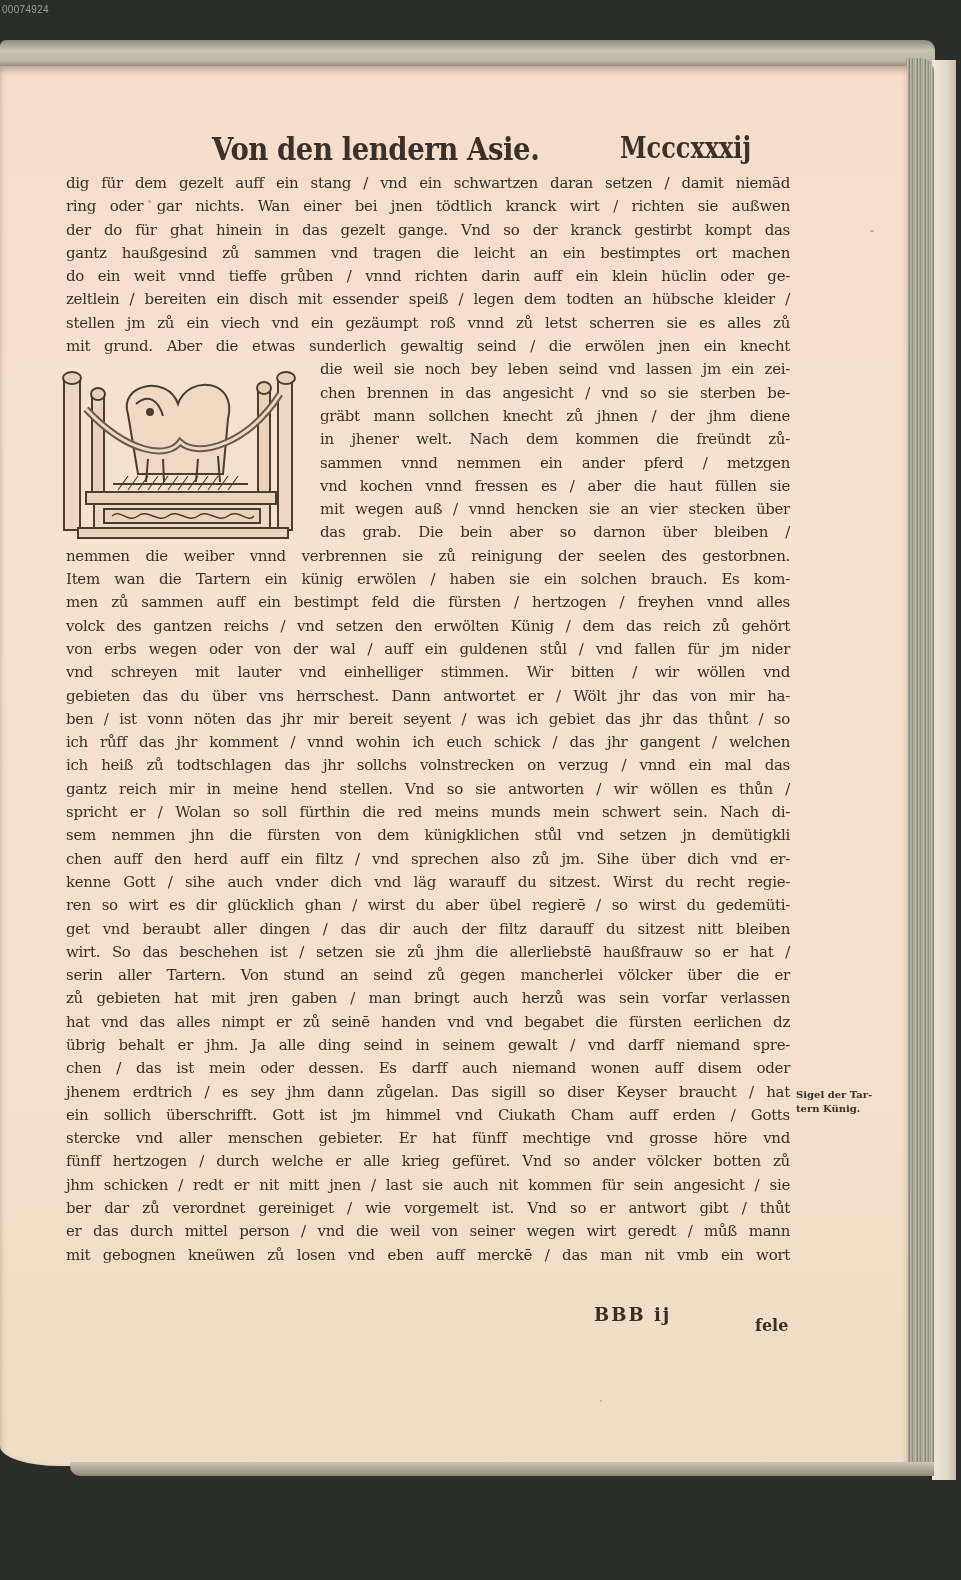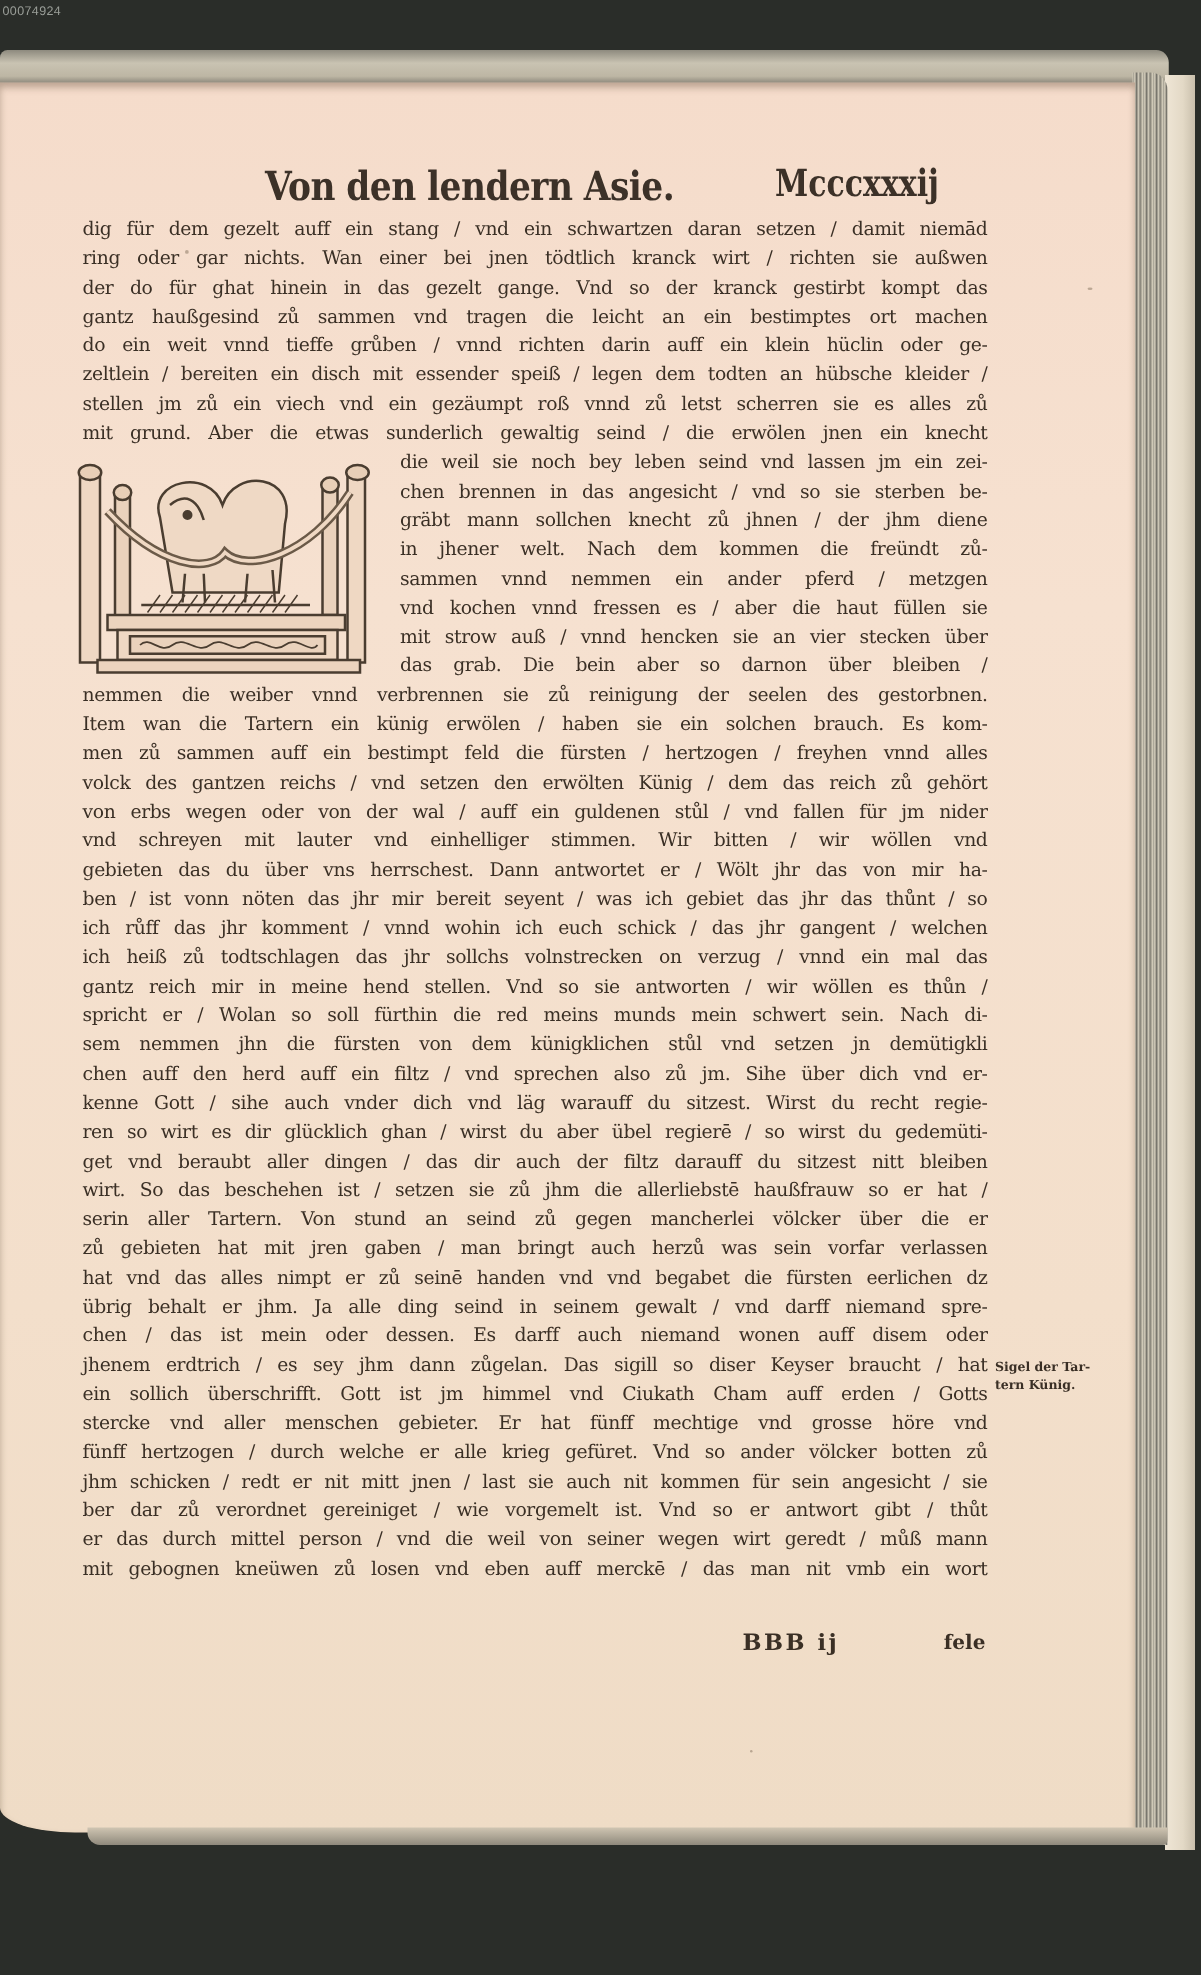--- a/index.html
+++ b/index.html
@@ -80,21 +80,21 @@
 
     .footer {
       position: absolute; left: 0; top: 1304px; width: 908px; height: 28px;
     }
     .signature {
       position: absolute; left: 594px; top: 0;
       font-family: "DejaVu Serif", serif; font-size: 18px; font-weight: bold; color: #3a2f25;
       letter-spacing: 2px;
     }
     .catchword {
-      position: absolute; left: 755px; top: 0;
+      position: absolute; left: 755px; top: 12px;
       font-family: "DejaVu Serif", serif; font-size: 16px; font-weight: bold; color: #3a2f25;
     }
 
     .blemish { position: absolute; background: #8c7a66; border-radius: 50%; opacity: 0.55; }
   </style>
 </head>
 <body>
 
 <div class="scan-id">00074924</div>
 
@@ -121,21 +121,21 @@
     <div class="line" style="display: block; width: 724px;">stellen jm zů ein viech vnd ein gezäumpt roß vnnd zů letst scherren sie es alles zů</div>
     <div class="line" style="display: block; width: 724px;">mit grund. Aber die etwas sunderlich gewaltig seind / die erwölen jnen ein knecht</div>
   </div>
   <div class="wrap-lines">
     <div class="line" style="width: 470px; display: block;">die weil sie noch bey leben seind vnd lassen jm ein zei-</div>
     <div class="line" style="width: 470px; display: block;">chen brennen in das angesicht / vnd so sie sterben be-</div>
     <div class="line" style="width: 470px; display: block;">gräbt mann sollchen knecht zů jhnen / der jhm diene</div>
     <div class="line" style="width: 470px; display: block;">in jhener welt. Nach dem kommen die freündt zů-</div>
     <div class="line" style="width: 470px; display: block;">sammen vnnd nemmen ein ander pferd / metzgen</div>
     <div class="line" style="width: 470px; display: block;">vnd kochen vnnd fressen es / aber die haut füllen sie</div>
-    <div class="line" style="width: 470px; display: block;">mit strow auß / vnnd hencken sie an vier stecken über</div>
+    <div class="line" style="width: 470px; display: block;">mit wegen auß / vnnd hencken sie an vier stecken über</div>
     <div class="line" style="width: 470px; display: block;">das grab. Die bein aber so darnon über bleiben /</div>
   </div>
   <div>
     <div class="line" style="display: block; width: 724px;">nemmen die weiber vnnd verbrennen sie zů reinigung der seelen des gestorbnen.</div>
     <div class="line" style="display: block; width: 724px;">Item wan die Tartern ein künig erwölen / haben sie ein solchen brauch. Es kom-</div>
     <div class="line" style="display: block; width: 724px;">men zů sammen auff ein bestimpt feld die fürsten / hertzogen / freyhen vnnd alles</div>
     <div class="line" style="display: block; width: 724px;">volck des gantzen reichs / vnd setzen den erwölten Künig / dem das reich zů gehört</div>
     <div class="line" style="display: block; width: 724px;">von erbs wegen oder von der wal / auff ein guldenen stůl / vnd fallen für jm nider</div>
     <div class="line" style="display: block; width: 724px;">vnd schreyen mit lauter vnd einhelliger stimmen. Wir bitten / wir wöllen vnd</div>
     <div class="line" style="display: block; width: 724px;">gebieten das du über vns herrschest. Dann antwortet er / Wölt jhr das von mir ha-</div>

